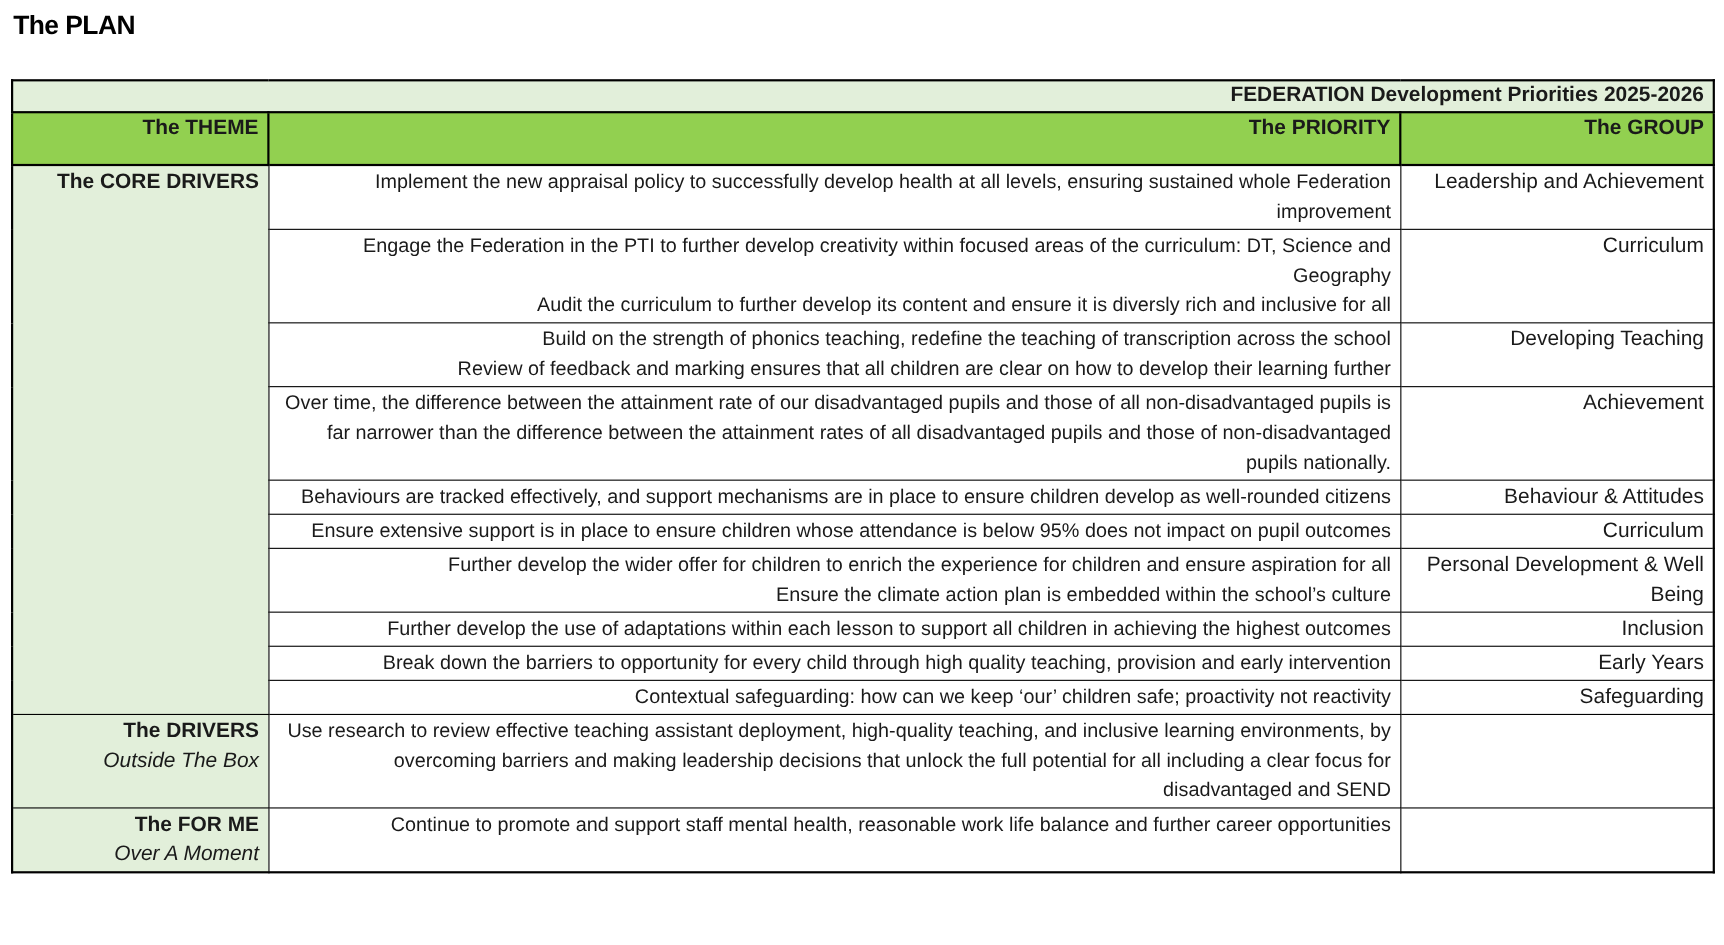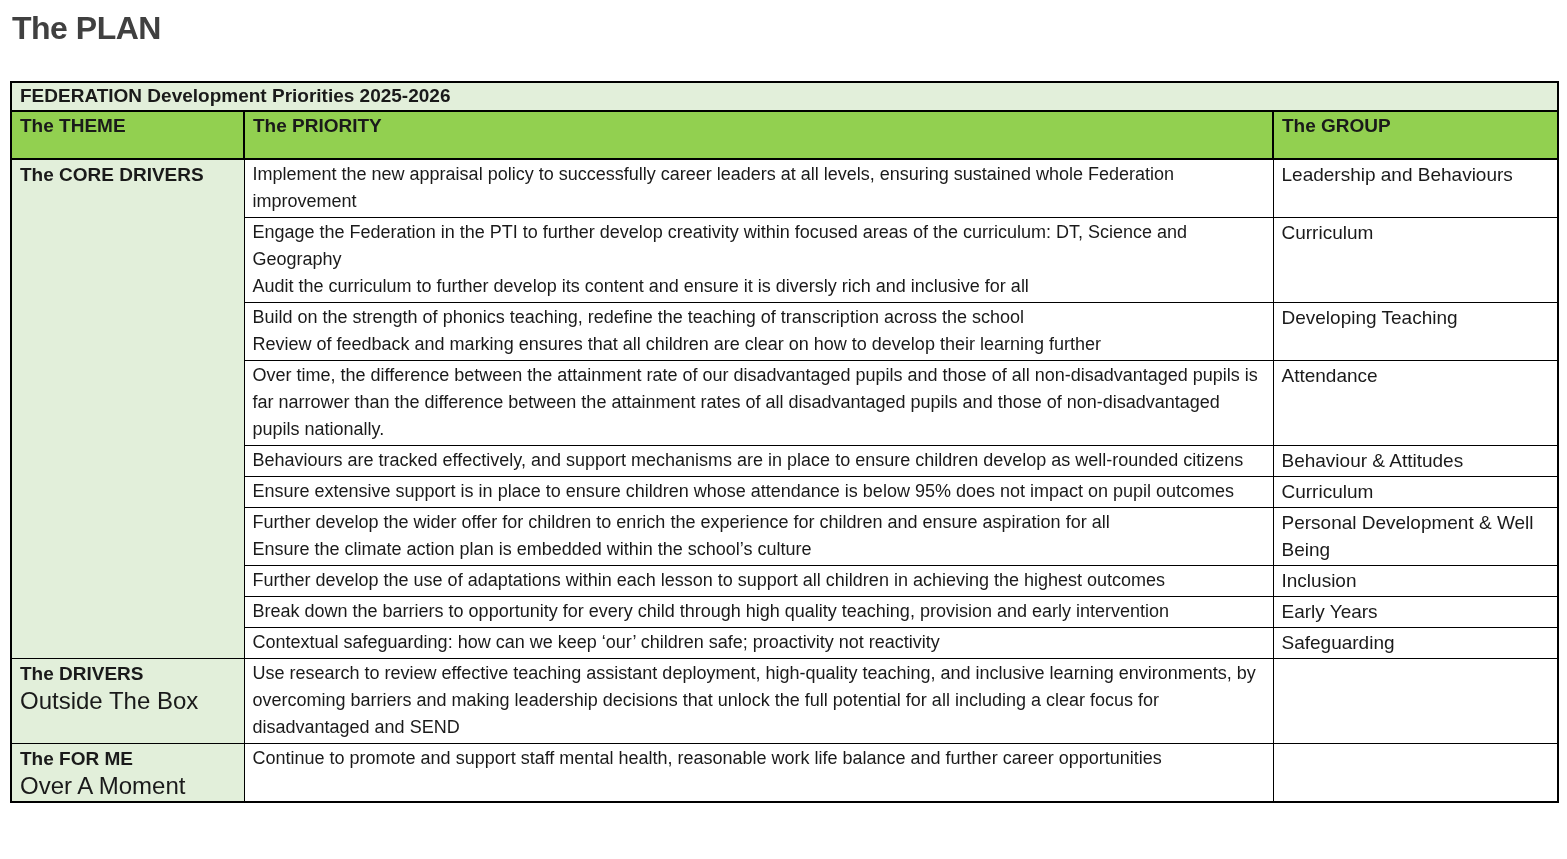--- a/index.html
+++ b/index.html
@@ -16,44 +16,44 @@
     width: 1567px;
     height: 859px;
     overflow: hidden;
     font-family: "Liberation Sans", sans-serif;
     color: var(--text-col);
   }
   .page {
     padding: 8px 10px 0 10px;
   }
   .page-title {
-    font-size: 32px;
+    font-size: 24px;
     font-weight: bold;
-    color: #404040;
+    color: #000000;
     margin: 2px 0 0 2px;
     letter-spacing: -0.5px;
   }
   table.plan-table {
     border-collapse: collapse;
     table-layout: fixed;
     width: 1547px;
     margin-top: 34px;
     border: 2px solid var(--border-col);
   }
   col.col-theme   { width: 233px; }
   col.col-priority{ width: 1029px; }
   col.col-group   { width: 285px; }
 
   td, th {
     border: 1px solid var(--border-col);
     vertical-align: top;
     padding: 1px 8px 2px 8px;
     font-size: 18px;
     line-height: 27px;
-    text-align: left;
+    text-align: right;
   }
   tr.caption-row td {
     background: var(--pale-green);
     font-weight: bold;
     font-size: 19px;
     height: 26px;
     line-height: 24px;
     border: 2px solid var(--border-col);
   }
   tr.header-row th {
@@ -67,21 +67,22 @@
   th.group-header { }
 
   td.theme-cell {
     background: var(--pale-green);
   }
   .theme-title {
     font-weight: bold;
     font-size: 19px;
   }
   .theme-sub {
-    font-size: 24px;
+    font-style: italic;
+    font-size: 19px;
   }
   td.priority-cell { background: #ffffff; }
   td.group-cell    { background: #ffffff; font-size: 19px; }
 </style>
 </head>
 <body>
 
 <div class="page">
   <h1 class="page-title">The PLAN</h1>
 
@@ -98,43 +99,43 @@
       <tr class="header-row">
         <th>The THEME</th>
         <th>The PRIORITY</th>
         <th class="group-header">The GROUP</th>
       </tr>
     <tr>
           <td class="theme-cell" rowspan="10">
             <div class="theme-title">The CORE DRIVERS</div>
           </td>
           <td class="priority-cell">
-            <div class="priority-line">Implement the new appraisal policy to successfully career leaders at all levels, ensuring sustained whole Federation improvement</div>
+            <div class="priority-line">Implement the new appraisal policy to successfully develop health at all levels, ensuring sustained whole Federation improvement</div>
           </td>
-          <td class="group-cell">Leadership and Behaviours</td>
+          <td class="group-cell">Leadership and Achievement</td>
         </tr>
         <tr>
           <td class="priority-cell">
             <div class="priority-line">Engage the Federation in the PTI to further develop creativity within focused areas of the curriculum: DT, Science and Geography</div>
             <div class="priority-line">Audit the curriculum to further develop its content and ensure it is diversly rich and inclusive for all</div>
           </td>
           <td class="group-cell">Curriculum</td>
         </tr>
         <tr>
           <td class="priority-cell">
             <div class="priority-line">Build on the strength of phonics teaching, redefine the teaching of transcription across the school</div>
             <div class="priority-line">Review of feedback and marking ensures that all children are clear on how to develop their learning further</div>
           </td>
           <td class="group-cell">Developing Teaching</td>
         </tr>
         <tr>
           <td class="priority-cell">
             <div class="priority-line">Over time, the difference between the attainment rate of our disadvantaged pupils and those of all non-disadvantaged pupils is far narrower than the difference between the attainment rates of all disadvantaged pupils and those of non-disadvantaged pupils nationally.</div>
           </td>
-          <td class="group-cell">Attendance</td>
+          <td class="group-cell">Achievement</td>
         </tr>
         <tr>
           <td class="priority-cell">
             <div class="priority-line">Behaviours are tracked effectively, and support mechanisms are in place to ensure children develop as well-rounded citizens</div>
           </td>
           <td class="group-cell">Behaviour &amp; Attitudes</td>
         </tr>
         <tr>
           <td class="priority-cell">
             <div class="priority-line">Ensure extensive support is in place to ensure children whose attendance is below 95% does not impact on pupil outcomes</div>

